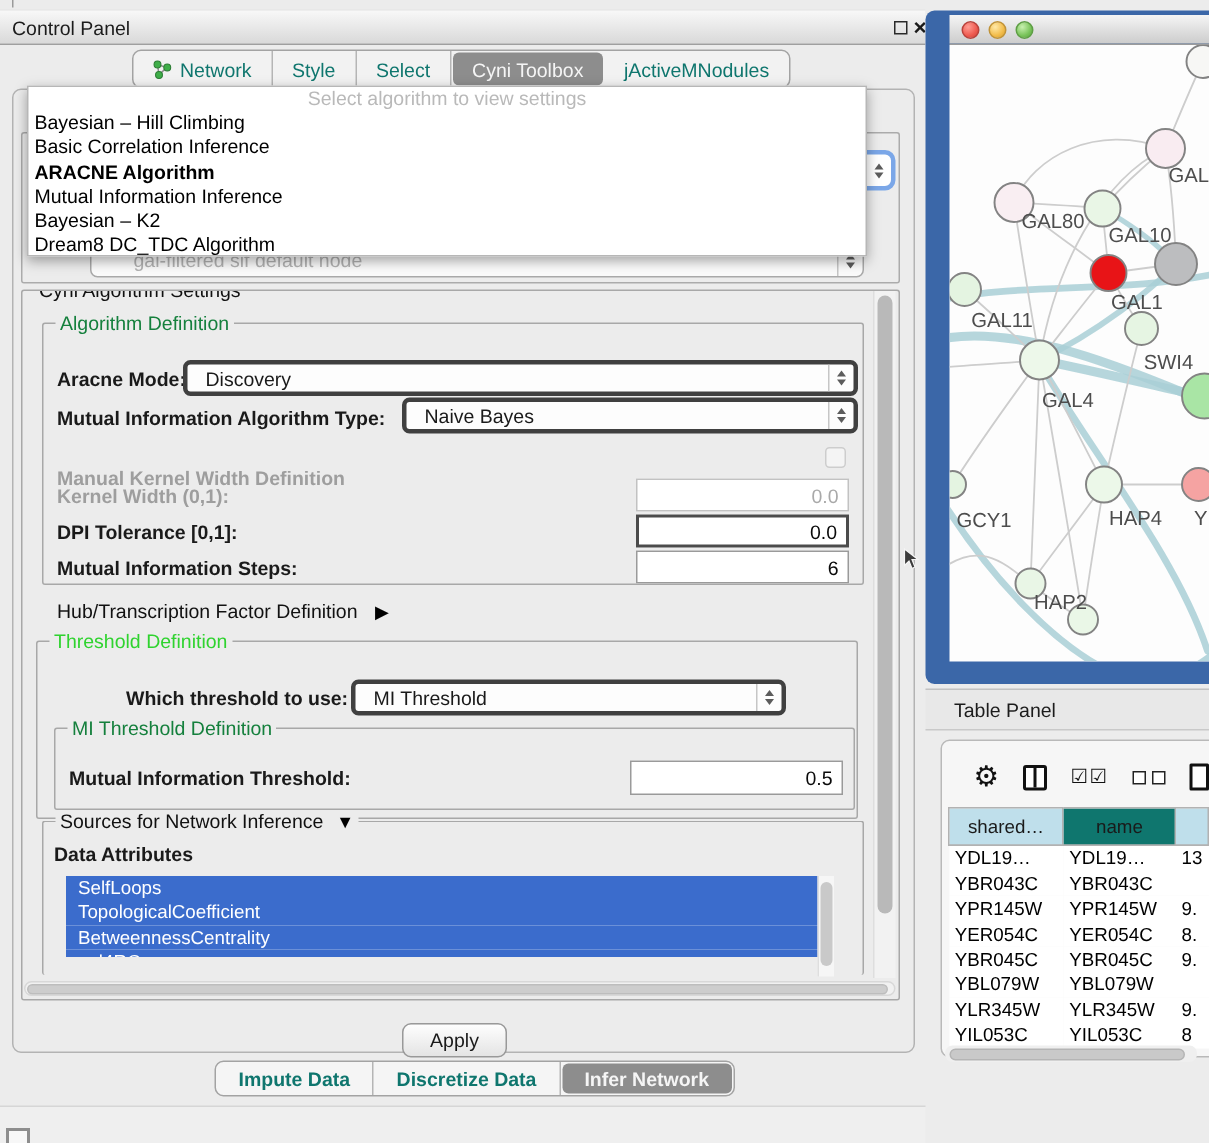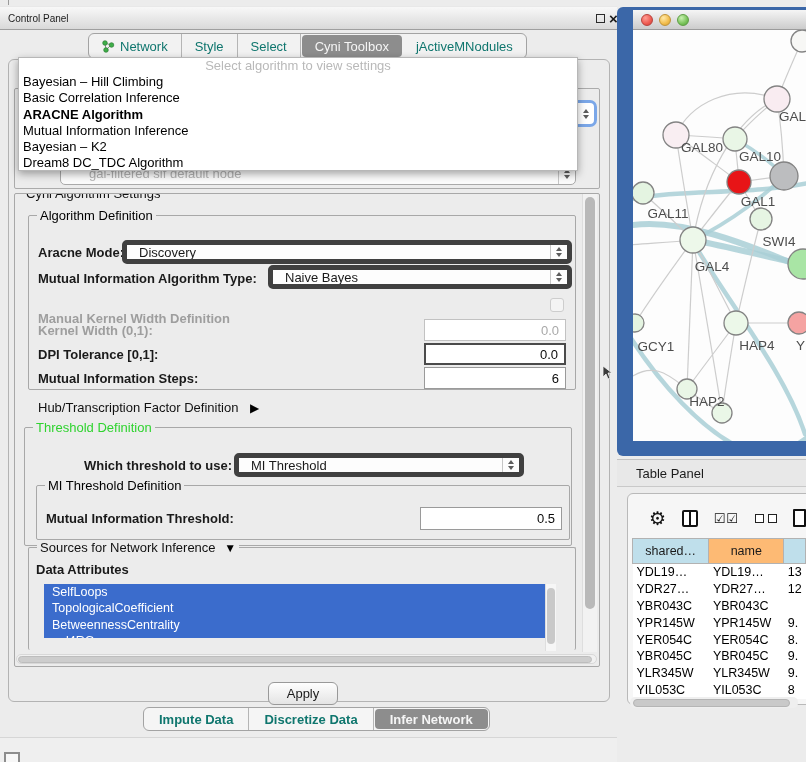--- a/index.html
+++ b/index.html
@@ -9,21 +9,21 @@
     font-family:"Liberation Sans","DejaVu Sans",sans-serif;
     background:#ececec; font-size:13px; color:#1a1a1a;
   }
   .abs { position:absolute; }
 
   
   .cp-titlebar { left:0; top:6px; width:617px; height:24px;
     background:linear-gradient(#f8f8f8,#d9d9d9);
     border-top:1px solid #e8e8e8; border-bottom:1px solid #9f9f9f;
     display:flex; align-items:center; }
-  .cp-title { margin-left:8px; font-size:10px; color:#1c1c1c; }
+  .cp-title { margin-left:8px; font-size:13px; color:#1c1c1c; }
   .win-float { position:absolute; left:596px; top:7px; width:9px; height:9px;
     border:1.6px solid #2a2a2a; background:transparent; }
   .win-close { position:absolute; left:609px; top:1px; font-size:15px; font-weight:bold; color:#1a1a1a; line-height:21px; }
 
   
   .tabrow { left:88px; top:33px; height:26px; display:flex; align-items:stretch;
     border:1px solid #a3a3a3; border-radius:6px; background:#f2f2f2; overflow:hidden; }
   .tab { display:flex; align-items:center; gap:5px; padding:0 13px; font-size:13px;
     border-right:1px solid #b5b5b5; color:#0f766e; background:transparent; }
   .tab:last-child { border-right:none; }
@@ -48,26 +48,26 @@
     border:1px solid #b7b7b7; box-shadow:0 3px 8px rgba(0,0,0,.35); z-index:40; }
   .dd-ph { height:16px; text-align:center; color:#b9b9b9; font-size:13px; line-height:15px; }
   .dd-item { height:16.3px; line-height:16.3px; padding-left:4px; font-size:13px; color:#000; white-space:nowrap; }
   .dd-item.bold { font-weight:bold; }
 
   
   .groupbox { border:1px solid #a8a8a8; border-radius:2px; }
   .gtitle { position:absolute; top:-8px; left:8px; background:#ececec; padding:0 3px; font-size:13px; }
   .settings { left:14px; top:193px; width:586px; height:474px; background:#ececec; overflow:hidden; }
   .settings > .gtitle { color:#111; }
-  .t-blue { color:#000000; }
+  .t-blue { color:#15803d; }
   .t-green { color:#2fd32f; }
   .lbl { position:absolute; font-weight:bold; font-size:13px; white-space:nowrap; }
   .lbl.dis { color:#9e9e9e; }
-  .combo { position:absolute; background:#fdfdfd; border:5px solid #404040; border-radius:5px;
-    display:flex; font-size:13px; overflow:hidden; }
+  .combo { position:absolute; background:#fdfdfd; border:3px solid #404040; border-radius:5px;
+    display:flex; align-items:center; font-size:13px; overflow:hidden; }
   .combo .val { padding-left:12px; white-space:nowrap; }
   .spin { width:17px; height:100%; margin-left:auto; border-left:1px solid #c6c6c6;
     display:flex; flex-direction:column; align-items:center; justify-content:center; }
   .spin i { display:block; width:0; height:0; border:3.5px solid transparent; }
   .spin i.up { border-bottom:4.5px solid #5c5c5c; margin-bottom:2px; }
   .spin i.dn { border-top:4.5px solid #5c5c5c; }
   .tfield { position:absolute; background:#fff; font-size:13px;
     display:flex; align-items:center; justify-content:flex-end; padding-right:6px; }
   .tfield.dim { border:1px solid #c2c2c2; color:#a9a9a9; }
   .tfield.focus { border:2px solid #4b4b4b; color:#0a0a0a; }
@@ -120,21 +120,21 @@
   .split-ic { width:17px; height:17px; border:2.4px solid #111; border-radius:2px; position:relative; background:#fff; }
   .split-ic:after { content:""; position:absolute; left:50%; top:0; bottom:0; width:2.4px; margin-left:-1.2px; background:#111; }
   .checks { font-size:13px; color:#111; letter-spacing:1px; }
   .boxes { display:flex; gap:4px; }
   .boxes i { display:block; width:9px; height:9px; border:1.6px solid #222; background:#fff; }
   .page-ic { width:14px; height:18px; border:2px solid #111; border-radius:1px; background:#fff; }
 
   table.tp { position:absolute; left:632px; top:538px; border-collapse:collapse; font-size:12.5px; }
   table.tp th { border:1px solid #b2b2b2; height:25px; font-weight:normal; text-align:center; padding:0 4px; }
   table.tp th.hl { background:#bfdfeb; }
-  table.tp th.plain { background:#fdba74; }
+  table.tp th.plain { background:#0f766e; }
   table.tp td { height:16.9px; padding:0 3px 0 4px; white-space:nowrap; background:#fff; color:#000; }
   .tp-hscroll { left:630px; top:697px; width:168px; height:11px; background:#efefef; border-radius:5px; }
   .tp-hthumb { left:633px; top:699px; width:157px; height:8px; background:#c9c9c9; border:1px solid #b5b5b5; border-radius:4px; }
 
   .cursor-svg { left:602px; top:365px; z-index:60; }
   .topleft-tick { left:8px; top:0; width:1px; height:5px; background:#9a9a9a; }
 </style>
 </head>
 <body>
 
@@ -399,43 +399,43 @@
         <th class="hl" style="width: 22px;"></th>
       </tr>
     </thead>
   <tbody id="tp-rows">
       <tr>
         <td style="width: 79px;">YDL19…</td>
         <td style="width: 77px;">YDL19…</td>
         <td style="width: 22px;">13</td>
       </tr>
       <tr>
-        <td style="width: 79px;">YDR27…</td>
-        <td style="width: 77px;">YDR27…</td>
-        <td style="width: 22px;">12</td>
-      </tr>
-      <tr>
         <td style="width: 79px;">YBR043C</td>
         <td style="width: 77px;">YBR043C</td>
         <td style="width: 22px;"></td>
       </tr>
       <tr>
         <td style="width: 79px;">YPR145W</td>
         <td style="width: 77px;">YPR145W</td>
         <td style="width: 22px;">9.</td>
       </tr>
       <tr>
         <td style="width: 79px;">YER054C</td>
         <td style="width: 77px;">YER054C</td>
         <td style="width: 22px;">8.</td>
       </tr>
       <tr>
         <td style="width: 79px;">YBR045C</td>
         <td style="width: 77px;">YBR045C</td>
         <td style="width: 22px;">9.</td>
+      </tr>
+      <tr>
+        <td style="width: 79px;">YBL079W</td>
+        <td style="width: 77px;">YBL079W</td>
+        <td style="width: 22px;"></td>
       </tr>
       <tr>
         <td style="width: 79px;">YLR345W</td>
         <td style="width: 77px;">YLR345W</td>
         <td style="width: 22px;">9.</td>
       </tr>
       <tr>
         <td style="width: 79px;">YIL053C</td>
         <td style="width: 77px;">YIL053C</td>
         <td style="width: 22px;">8</td>

